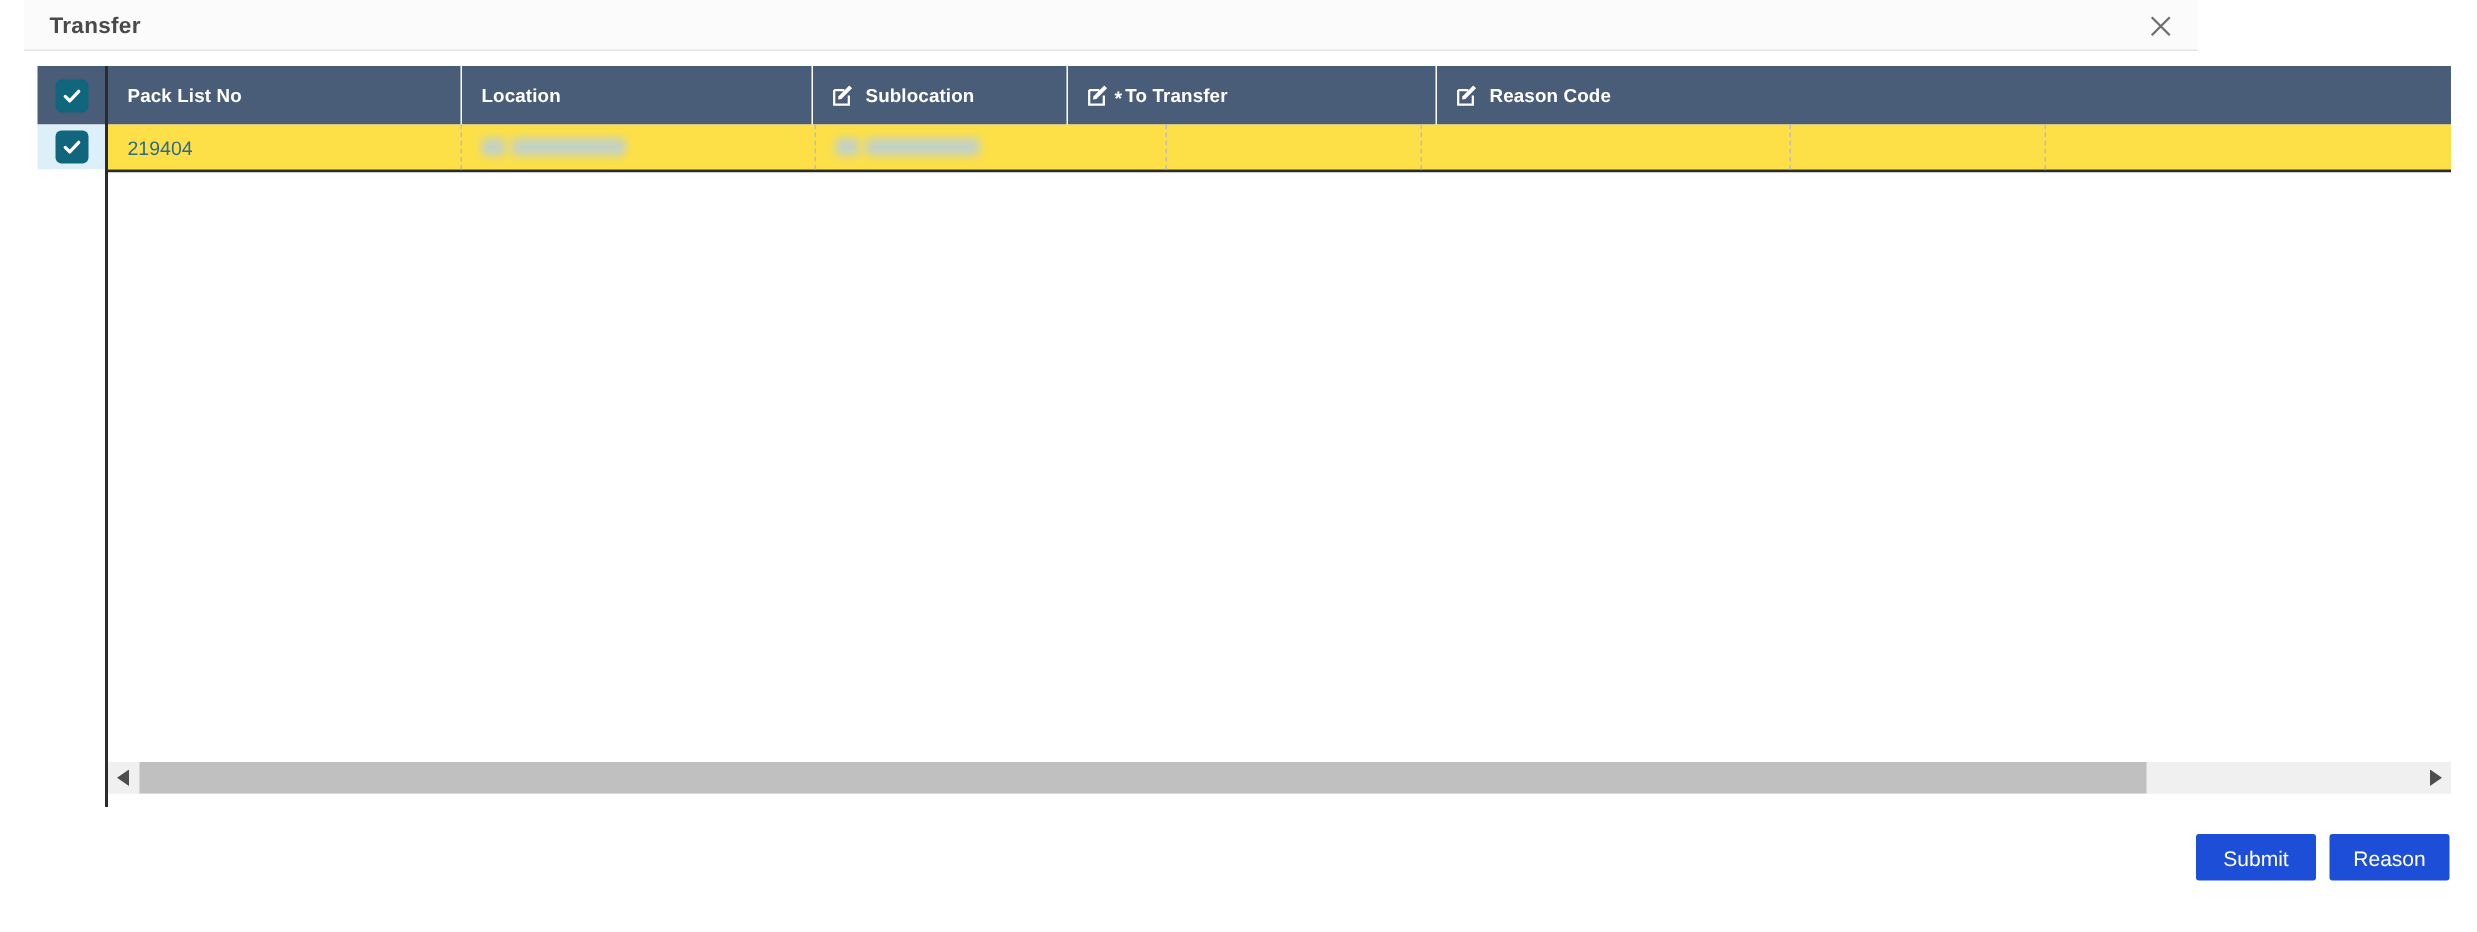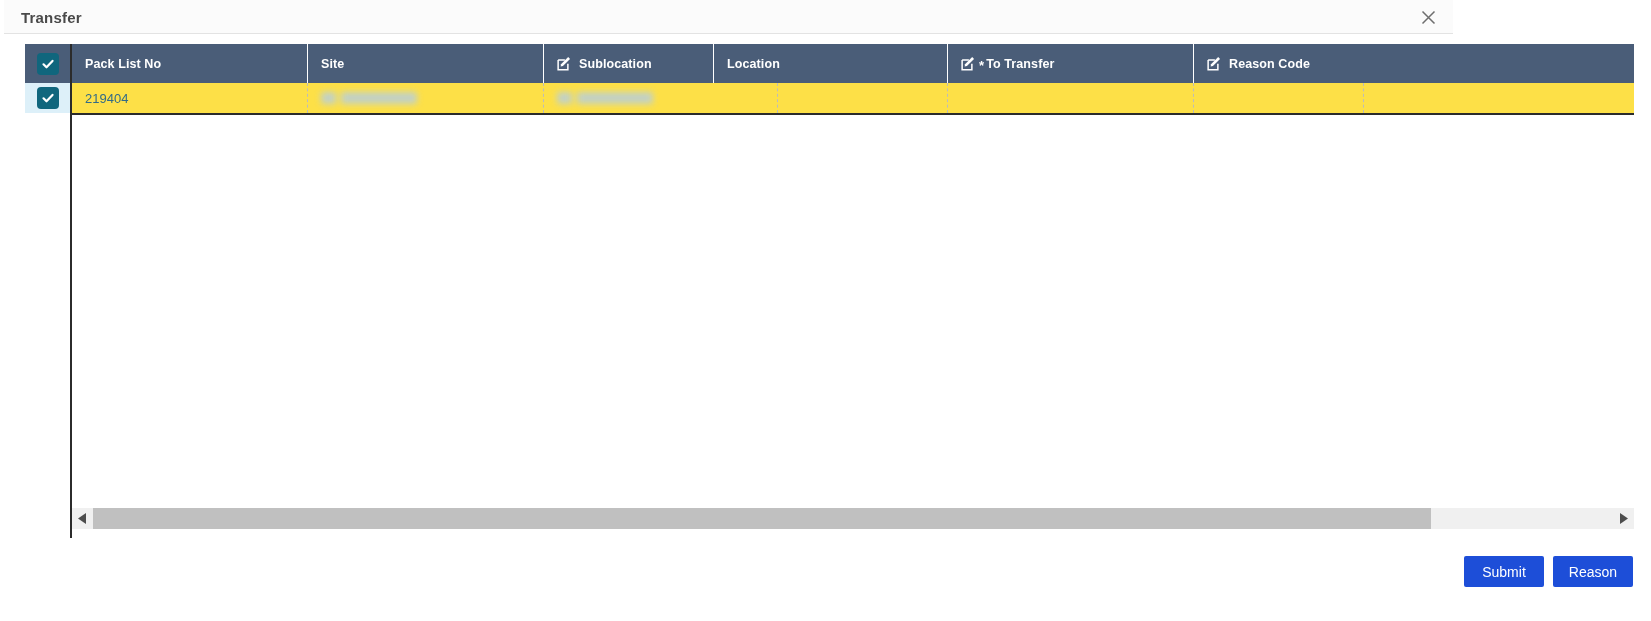--- a/index.html
+++ b/index.html
@@ -12,21 +12,21 @@
     height: 621px;
     font-family: "Liberation Sans", sans-serif;
     color: #333333;
     overflow: hidden;
     position: relative;
   }
 
   
   .titlebar {
     position: absolute;
-    left: 4px; top: 0;
+    left: 16px; top: 0;
     width: 1449px;
     height: 34px;
     background: #fbfbfb;
     border-bottom: 1px solid #e3e3e3;
     box-sizing: border-box;
   }
   .titlebar-title {
     position: absolute;
     left: 17px;
     top: 9px;
@@ -284,34 +284,31 @@
     </div>
     <div class="frozen-filler"></div>
   </div>
 
   <div class="grid-scroll">
 
     <div class="hdr-row">
       <div class="hdr-cell" style="width:235px">
         <span>Pack List No</span>
       </div>
-      <div class="hdr-cell" style="width:236px">
-        <span>Site</span>
+      <div class="hdr-cell" style="width:234px">
+        <span>Location</span>
       </div>
       <div class="hdr-cell" style="width:170px">
         <span class="hdr-icon">
           <svg width="15" height="15" viewBox="0 0 16 16" aria-hidden="true">
             <path d="M1.2 4.3 H8.4 M1.2 4.3 V14.6 H11.6 V8.2" stroke="#ffffff" stroke-width="1.6" fill="none"></path>
             <path d="M6.3 10.7 L13.9 3.1 L11.9 1.1 L4.3 8.7 L3.9 11.1 Z" fill="#ffffff"></path>
           </svg>
         </span>
         <span>Sublocation</span>
-      </div>
-      <div class="hdr-cell" style="width:234px">
-        <span>Location</span>
       </div>
       <div class="hdr-cell" style="width:246px">
         <span class="hdr-icon">
           <svg width="15" height="15" viewBox="0 0 16 16" aria-hidden="true">
             <path d="M1.2 4.3 H8.4 M1.2 4.3 V14.6 H11.6 V8.2" stroke="#ffffff" stroke-width="1.6" fill="none"></path>
             <path d="M6.3 10.7 L13.9 3.1 L11.9 1.1 L4.3 8.7 L3.9 11.1 Z" fill="#ffffff"></path>
           </svg>
         </span>
         <span class="req-star">*</span>
         <span>To Transfer</span>

